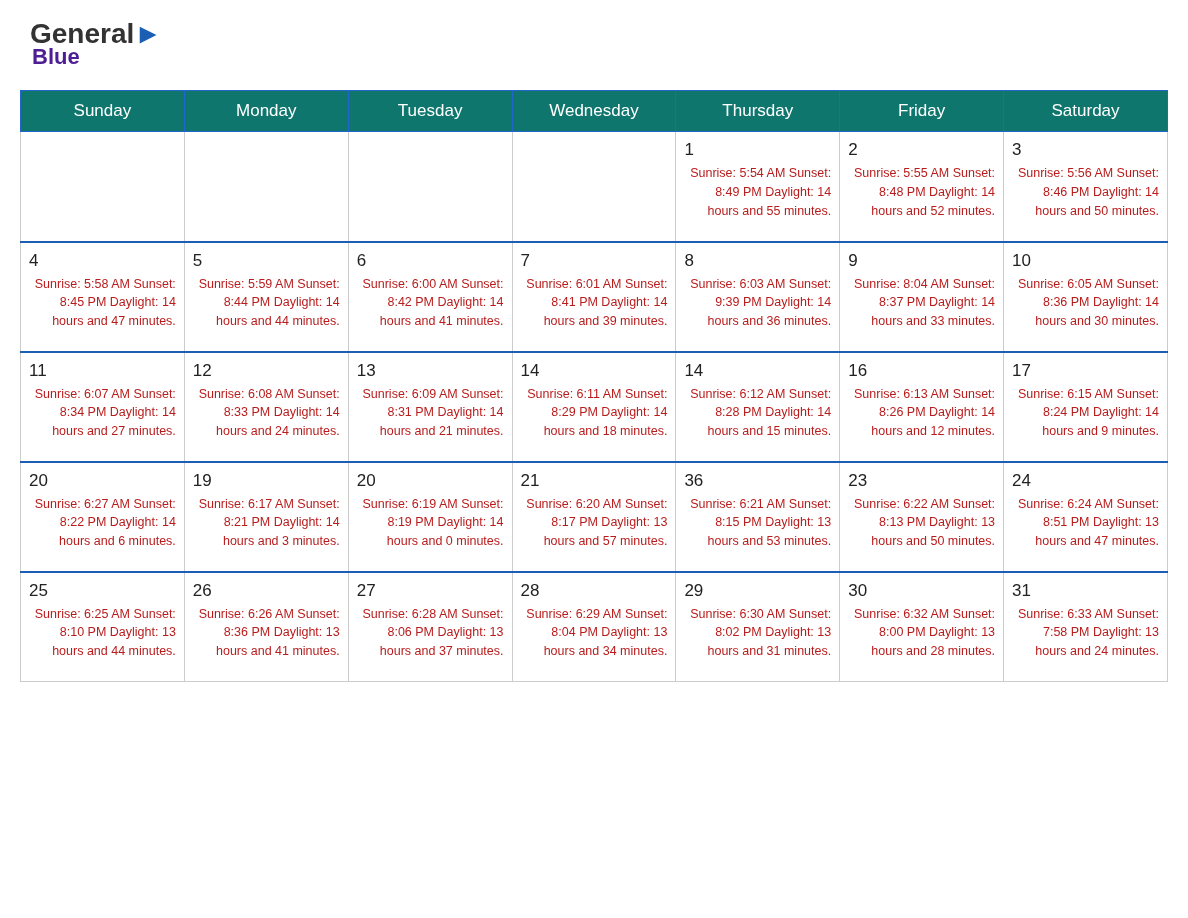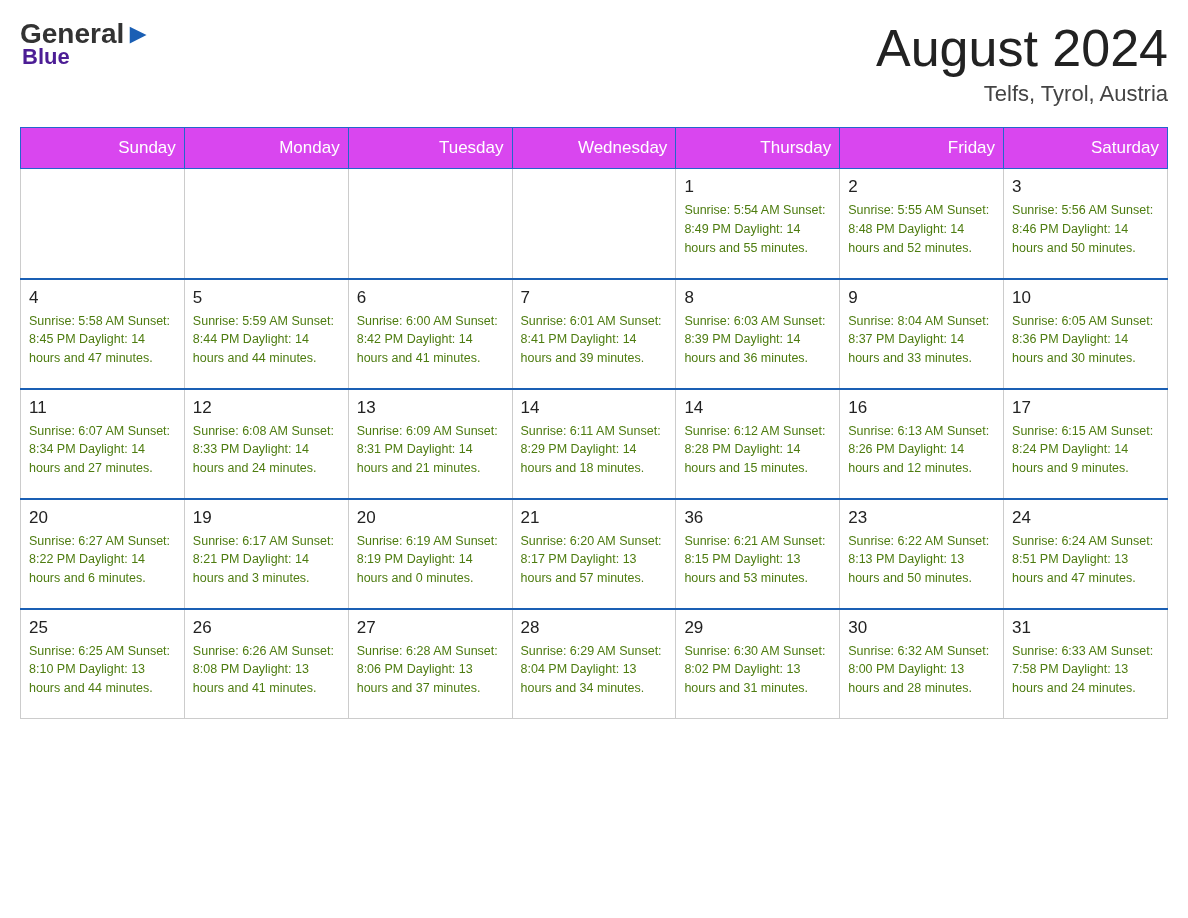--- a/index.html
+++ b/index.html
@@ -8,20 +8,21 @@
       background: #fff;
       width: 1188px;
       min-height: 918px;
       padding: 20px;
     }
     .header {
       display: flex;
       justify-content: space-between;
       align-items: flex-start;
       margin-bottom: 20px;
+      margin-left: 10px;
     }
     .logo {
       display: flex;
       flex-direction: column;
       align-items: flex-start;
     }
     .logo-general {
       font-size: 28px;
       font-weight: bold;
       color: #333;
@@ -50,68 +51,65 @@
       font-size: 22px;
       color: #444;
       margin-top: 4px;
     }
     .calendar {
       width: 100%;
       border-collapse: collapse;
       border: 1px solid #ccc;
     }
     .calendar thead tr th {
-      background-color: #d946ef;
+      background-color: #0f766e;
       color: #fff;
       font-size: 17px;
       font-weight: normal;
       padding: 10px 8px;
-      text-align: right;
+      text-align: center;
       border: 1px solid #2266cc;
     }
     .calendar tbody tr td {
       vertical-align: top;
       padding: 8px;
       border: 1px solid #ccc;
       width: 14.28%;
       min-height: 110px;
       height: 110px;
     }
     .day-number {
       font-size: 17px;
       color: #222;
       font-weight: normal;
       display: block;
       margin-bottom: 4px;
     }
     .day-info {
       font-size: 12.5px;
-      color: #4d7c0f;
+      color: #b91c1c;
       line-height: 1.5;
+      text-align: right;
     }
     .empty-cell {
       background: #fff;
     }
     .calendar tbody tr:not(:last-child) td {
       border-bottom: 2px solid #1a5fb4;
     }
   </style>
 </head>
 <body>
 
 <div class="header">
   <div class="logo">
     <div class="logo-general">
       General<span>►</span>
     </div>
     <div class="logo-blue">Blue</div>
-  </div>
-  <div class="title-block">
-    <div class="month-title">August 2024</div>
-    <div class="location-title">Telfs, Tyrol, Austria</div>
   </div>
 </div>
 
 <table class="calendar">
   <thead>
     <tr>
       <th>Sunday</th>
       <th>Monday</th>
       <th>Tuesday</th>
       <th>Wednesday</th>
@@ -173,21 +171,21 @@
         <td>
           <span class="day-number">7</span>
           <div class="day-info">Sunrise: 6:01 AM
 Sunset: 8:41 PM
 Daylight: 14 hours
 and 39 minutes.</div>
         </td>
         <td>
           <span class="day-number">8</span>
           <div class="day-info">Sunrise: 6:03 AM
-Sunset: 8:39 PM
+Sunset: 9:39 PM
 Daylight: 14 hours
 and 36 minutes.</div>
         </td>
         <td>
           <span class="day-number">9</span>
           <div class="day-info">Sunrise: 8:04 AM
 Sunset: 8:37 PM
 Daylight: 14 hours
 and 33 minutes.</div>
         </td>
@@ -305,21 +303,21 @@
         <td>
           <span class="day-number">25</span>
           <div class="day-info">Sunrise: 6:25 AM
 Sunset: 8:10 PM
 Daylight: 13 hours
 and 44 minutes.</div>
         </td>
         <td>
           <span class="day-number">26</span>
           <div class="day-info">Sunrise: 6:26 AM
-Sunset: 8:08 PM
+Sunset: 8:36 PM
 Daylight: 13 hours
 and 41 minutes.</div>
         </td>
         <td>
           <span class="day-number">27</span>
           <div class="day-info">Sunrise: 6:28 AM
 Sunset: 8:06 PM
 Daylight: 13 hours
 and 37 minutes.</div>
         </td>

